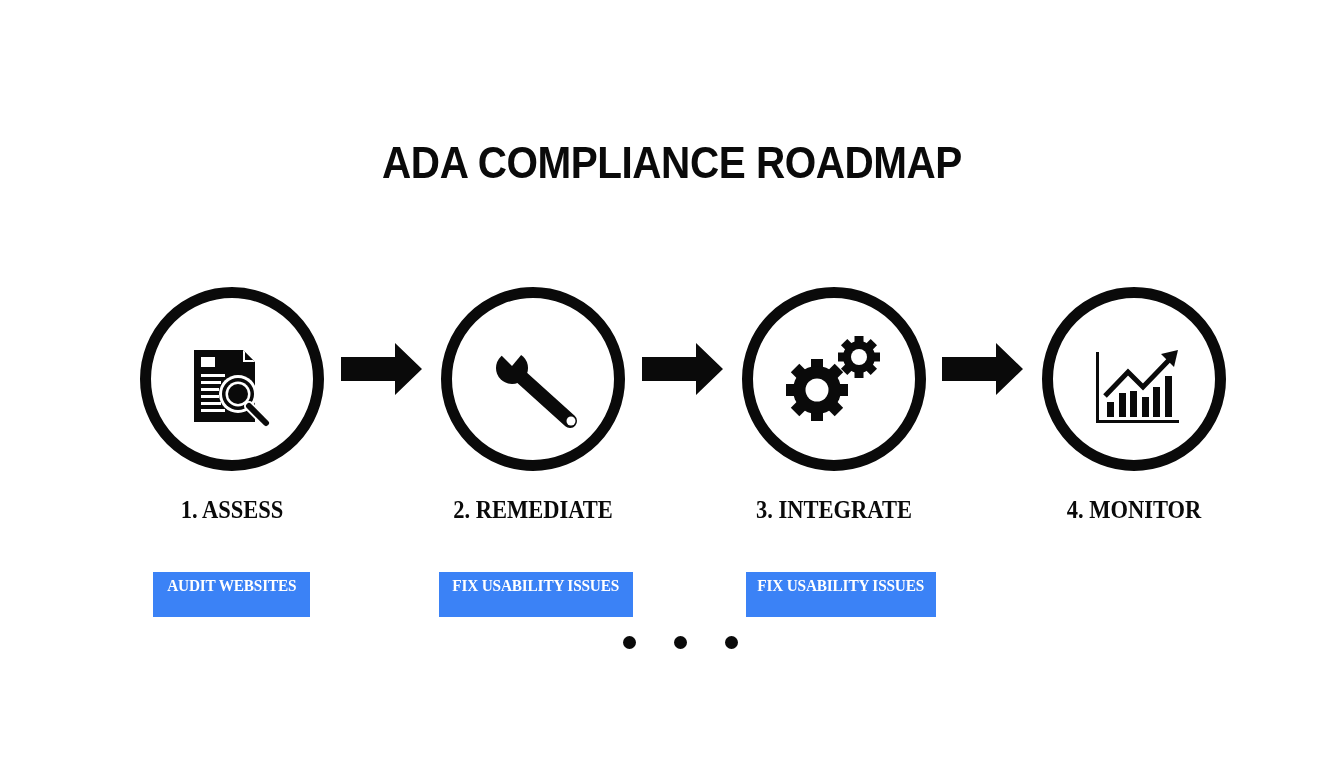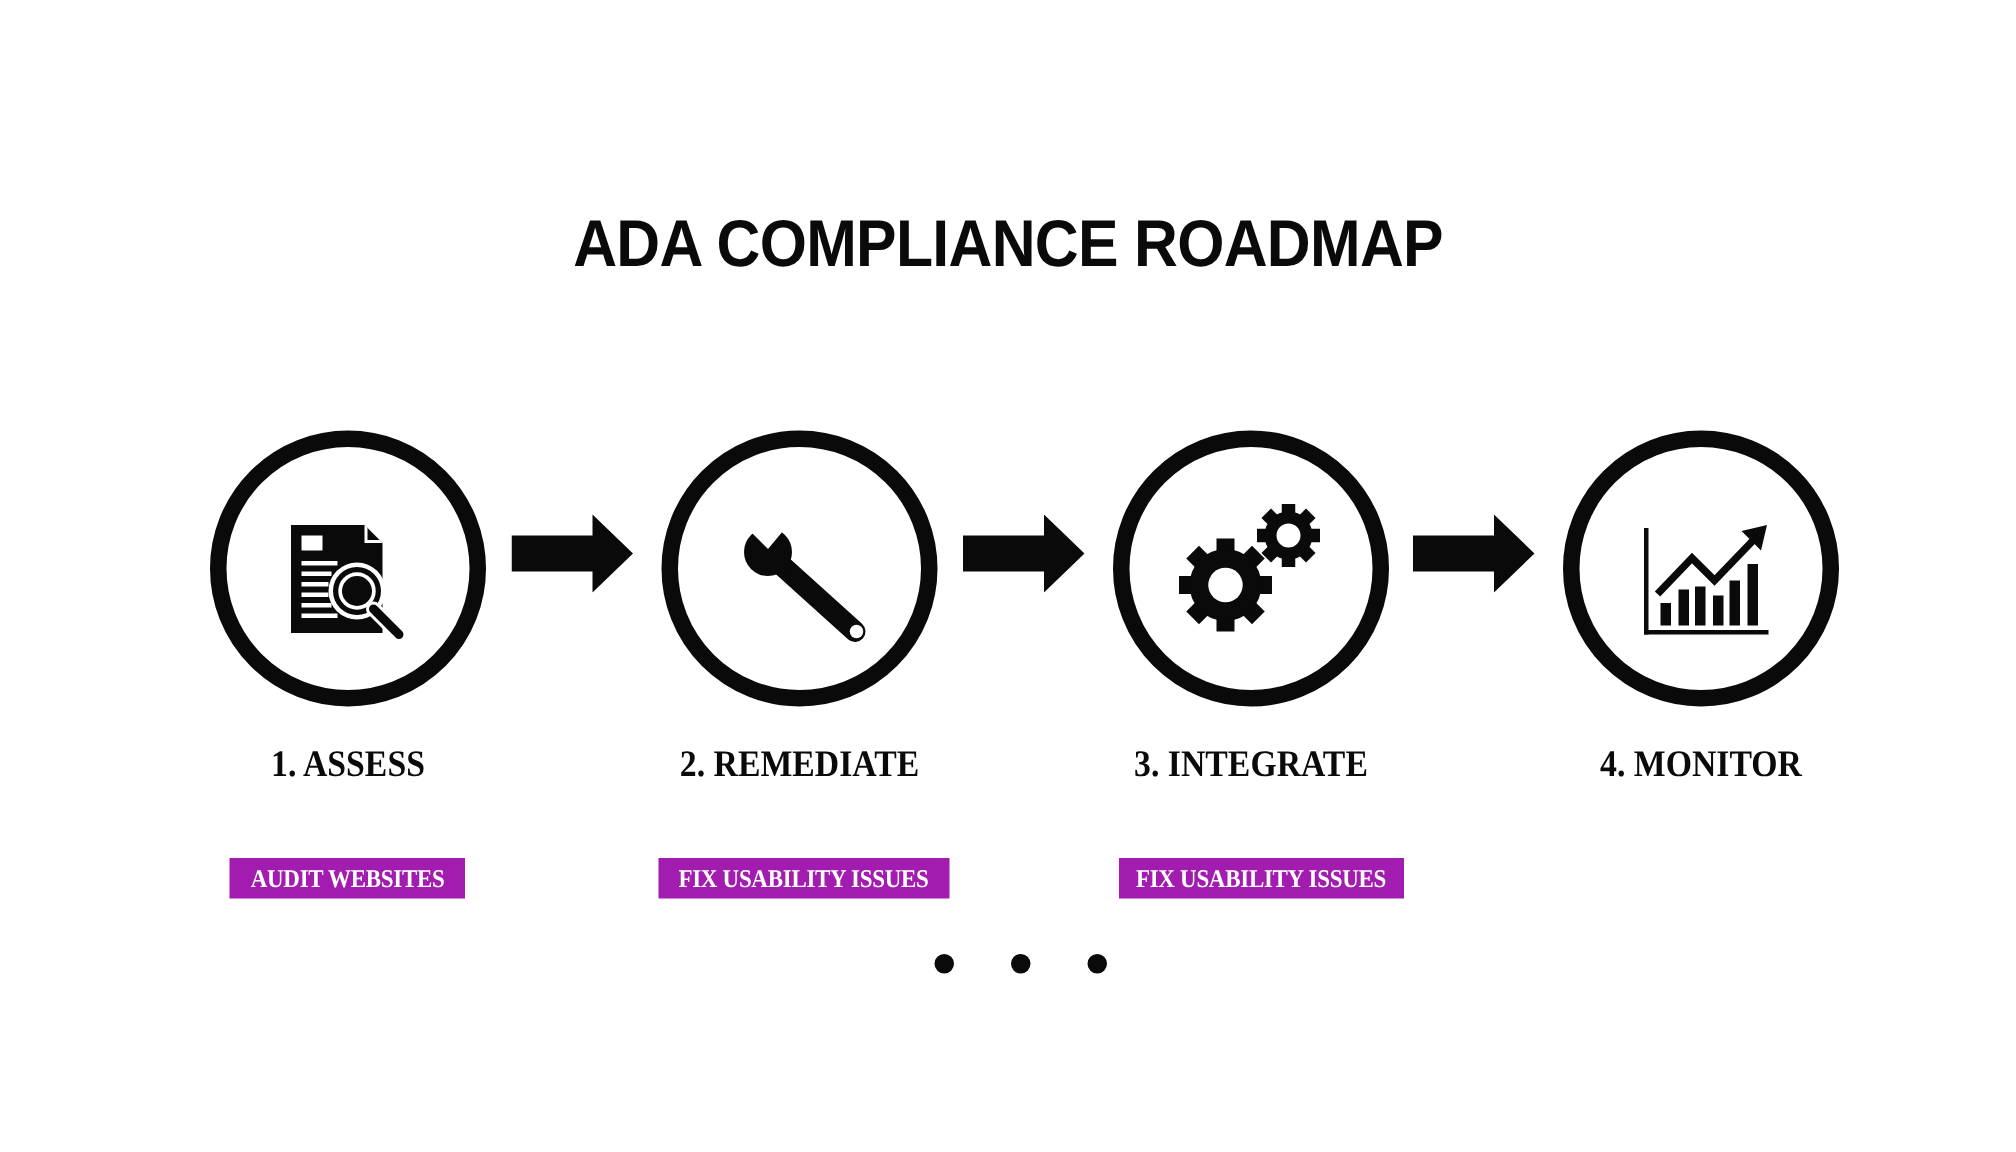--- a/index.html
+++ b/index.html
@@ -16,21 +16,21 @@
   .circle {
     position:absolute; top:275px; width:162px; height:162px;
     border:11px solid #0a0a0a; border-radius:50%; background:#fff;
   }
   .circle svg { position:absolute; left:0; top:0; width:162px; height:162px; }
   .step-label {
     position:absolute; top:484px; width:300px; text-align:center;
     font-size:25px; font-weight:700; transform:scaleX(0.9); transform-origin:center;
   }
   .badge {
-    position:absolute; top:560px; height:27px; line-height:27px; background:#a21caf;
+    position:absolute; top:560px; height:45px; line-height:27px; background:#3b82f6;
     color:#ffffff; font-size:17px; font-weight:700; text-align:center; white-space:nowrap;
     letter-spacing:-0.2px;
   }
   .badge span { display:inline-block; transform:scaleX(0.9); transform-origin:center; }
   .arrow { position:absolute; top:343px; width:82px; height:52px; }
   .dots { position:absolute; left:623px; top:636px; width:116px; height:13px; }
   .dot { position:absolute; top:0; width:13px; height:13px; border-radius:50%; background:#0a0a0a; }
 </style>
 </head>
 <body>

